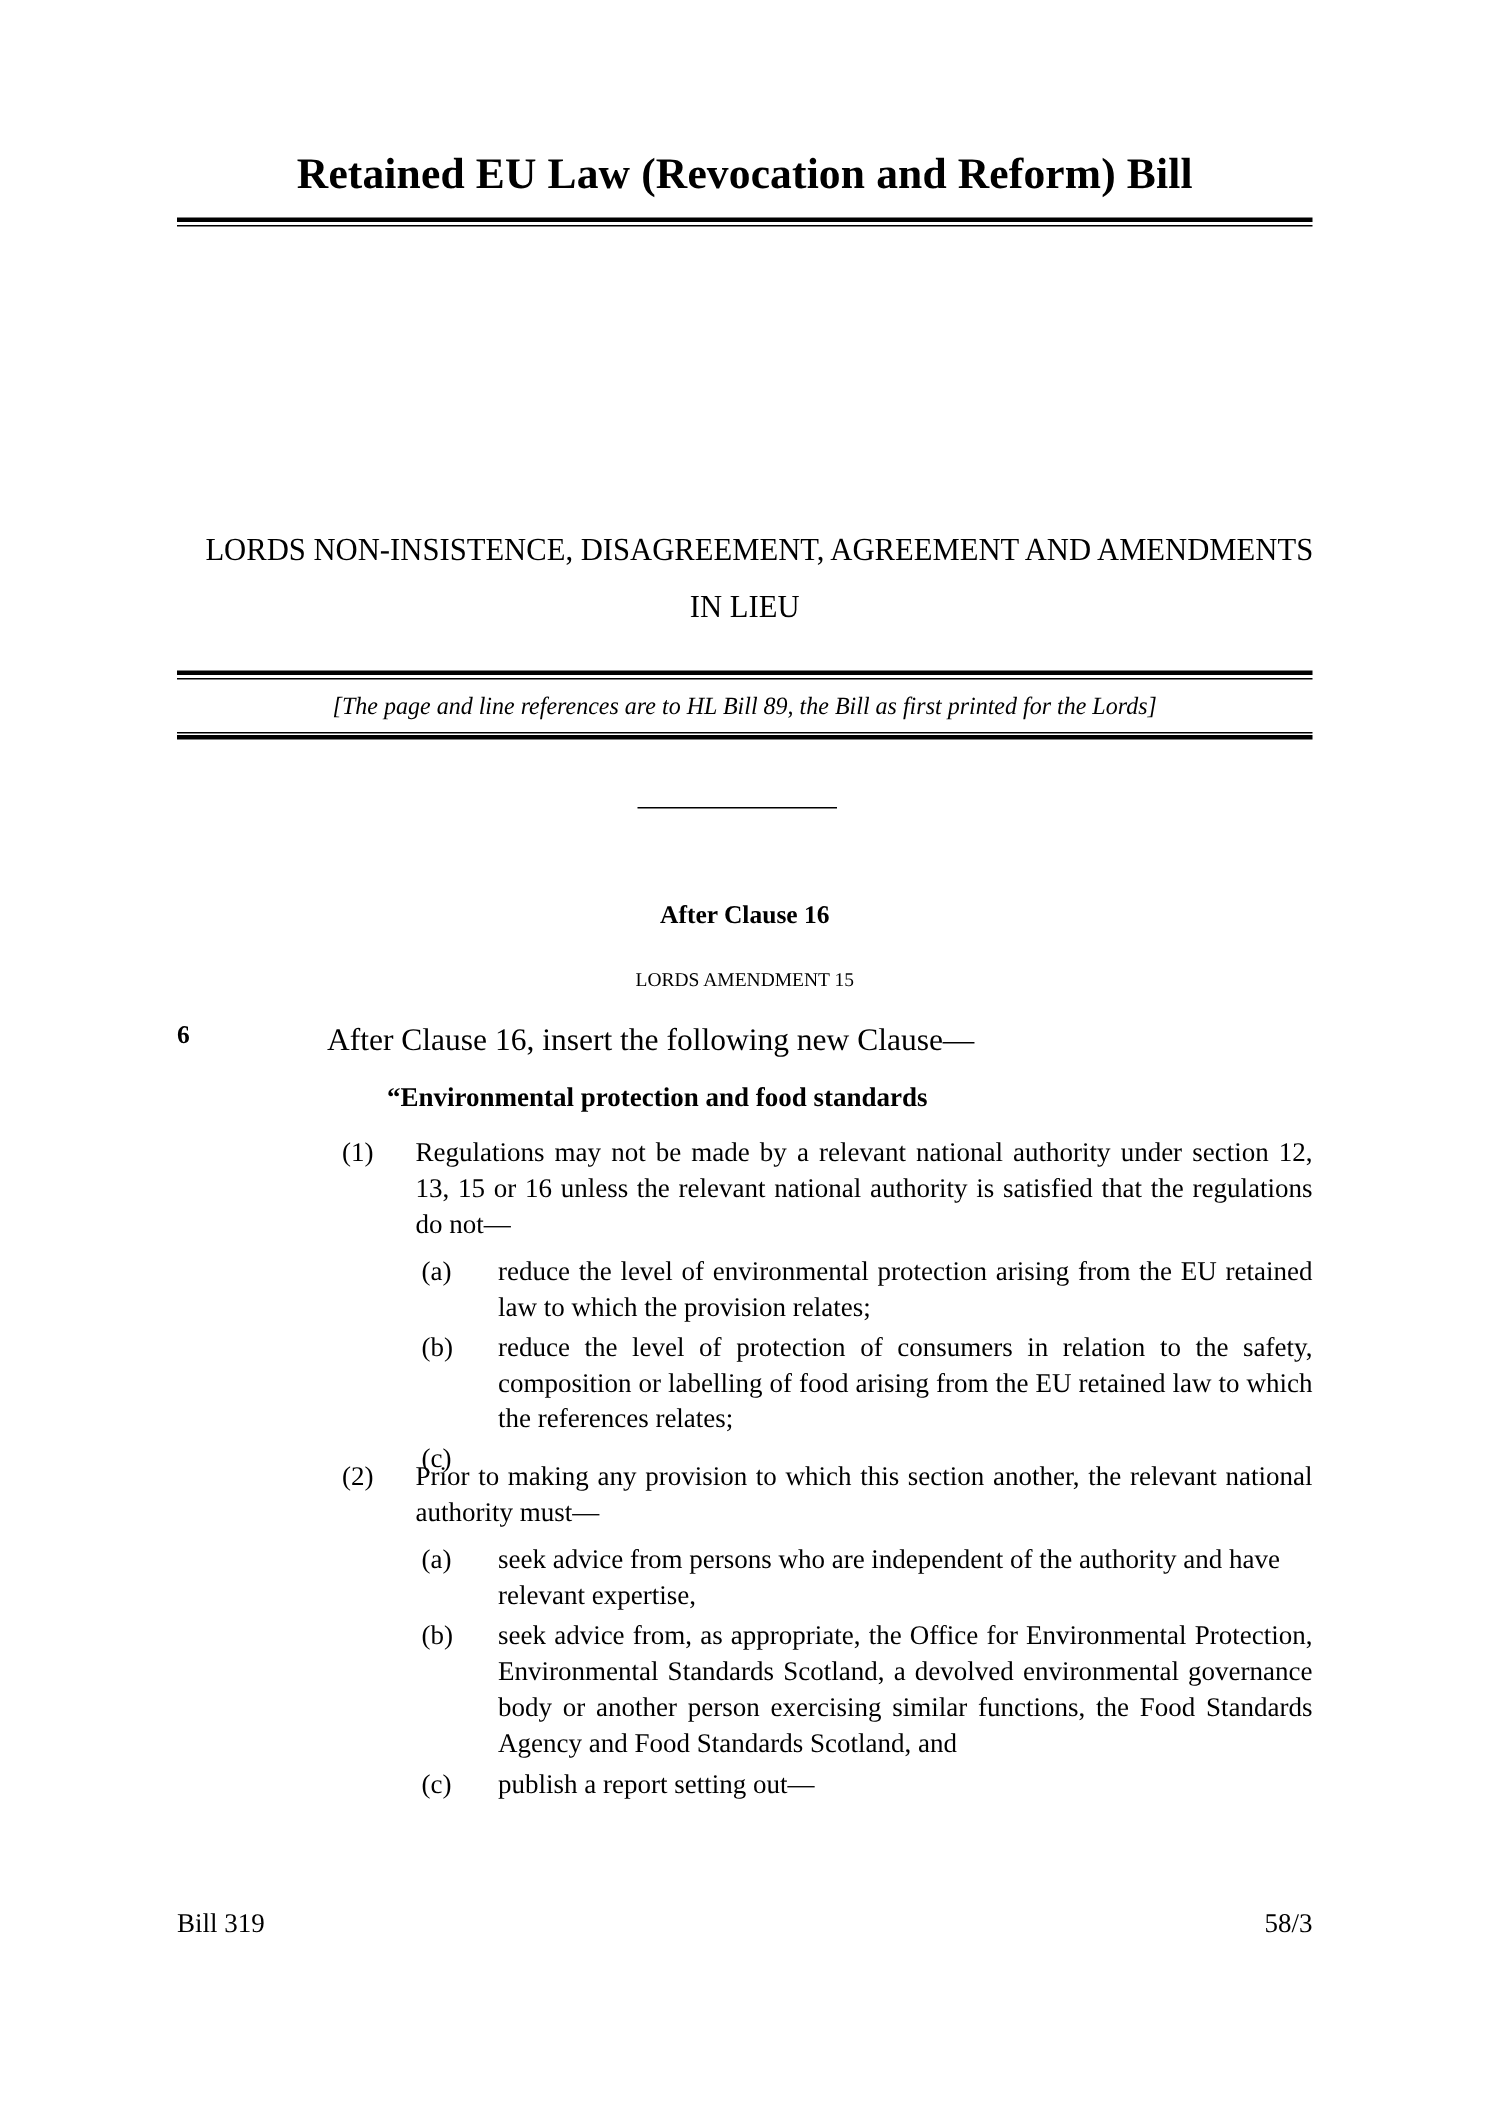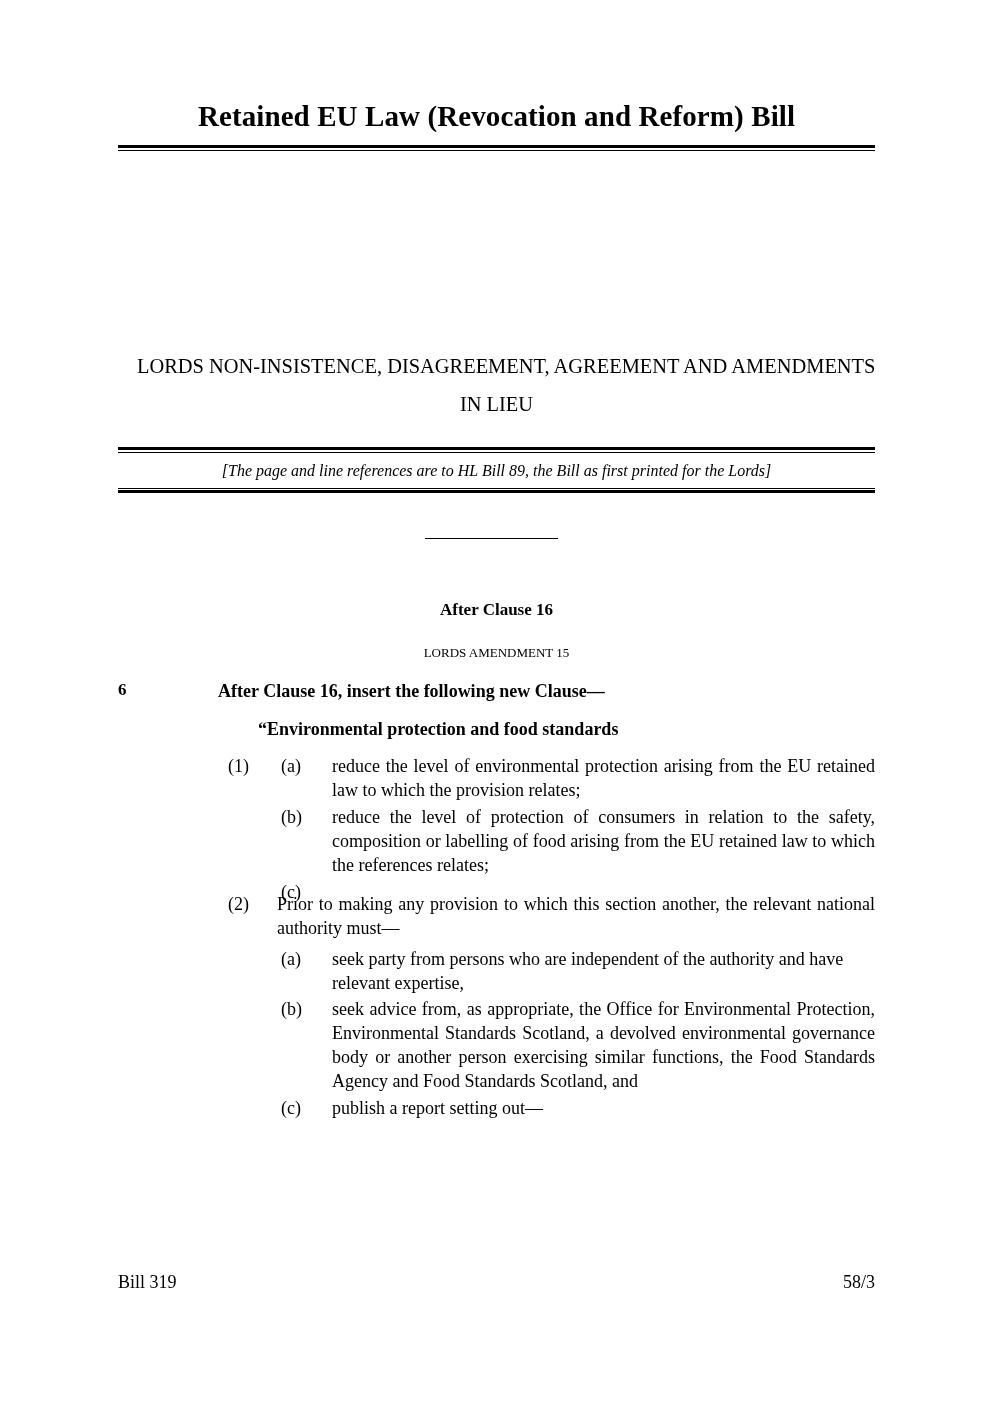--- a/index.html
+++ b/index.html
@@ -148,23 +148,22 @@
     position: absolute;
     left: 118px;
     top: 0;
     width: 60px;
     font-size: 17px;
     font-weight: bold;
   }
   .lead-text {
     margin-left: 218px;
     margin-right: 116px;
-    font-size: 18px;
-    line-height: 1.33;
-    font-weight: bold;
+    font-size: 21px;
+    line-height: 1.33;
   }
 
   .clause-title {
     margin: 13px 0 0 0;
     padding-left: 258px;
     padding-right: 116px;
     font-size: 18px;
     font-weight: bold;
   }
 
@@ -266,20 +265,21 @@
 
     <div class="amend-row">
       <div class="margin-num">6</div>
       <div class="lead-text">After Clause 16, insert the following new Clause—</div>
     </div>
 
     <div class="clause-title">“Environmental protection and food standards</div>
 
     <div class="sub">
       <div class="marker">(1)</div>
+      <div class="text">Regulations may not be made by a relevant national authority under section 12, 13, 15 or 16 unless the relevant national authority is satisfied that the regulations do not—</div>
     </div>
 
     <div class="para">
       <div class="marker">(a)</div>
       <div class="text">reduce the level of environmental protection arising from the EU retained law to which the provision relates;</div>
     </div>
     <div class="para tight">
       <div class="marker">(b)</div>
       <div class="text">reduce the level of protection of consumers in relation to the safety, composition or labelling of food arising from the EU retained law to which the references relates;</div>
     </div>
@@ -287,21 +287,21 @@
       <div class="marker">(c)</div>
     </div>
 
     <div class="sub">
       <div class="marker">(2)</div>
       <div class="text">Prior to making any provision to which this section another, the relevant national authority must—</div>
     </div>
 
     <div class="para">
       <div class="marker">(a)</div>
-      <div class="text nojust">seek party from persons who are independent of the authority and have relevant expertise,</div>
+      <div class="text nojust">seek advice from persons who are independent of the authority and have relevant expertise,</div>
     </div>
     <div class="para tight">
       <div class="marker">(b)</div>
       <div class="text">seek advice from, as appropriate, the Office for Environmental Protection, Environmental Standards Scotland, a devolved environmental governance body or another person exercising similar functions, the Food Standards Agency and Food Standards Scotland, and</div>
     </div>
     <div class="para tight">
       <div class="marker">(c)</div>
       <div class="text nojust">publish a report setting out—</div>
     </div>
 

